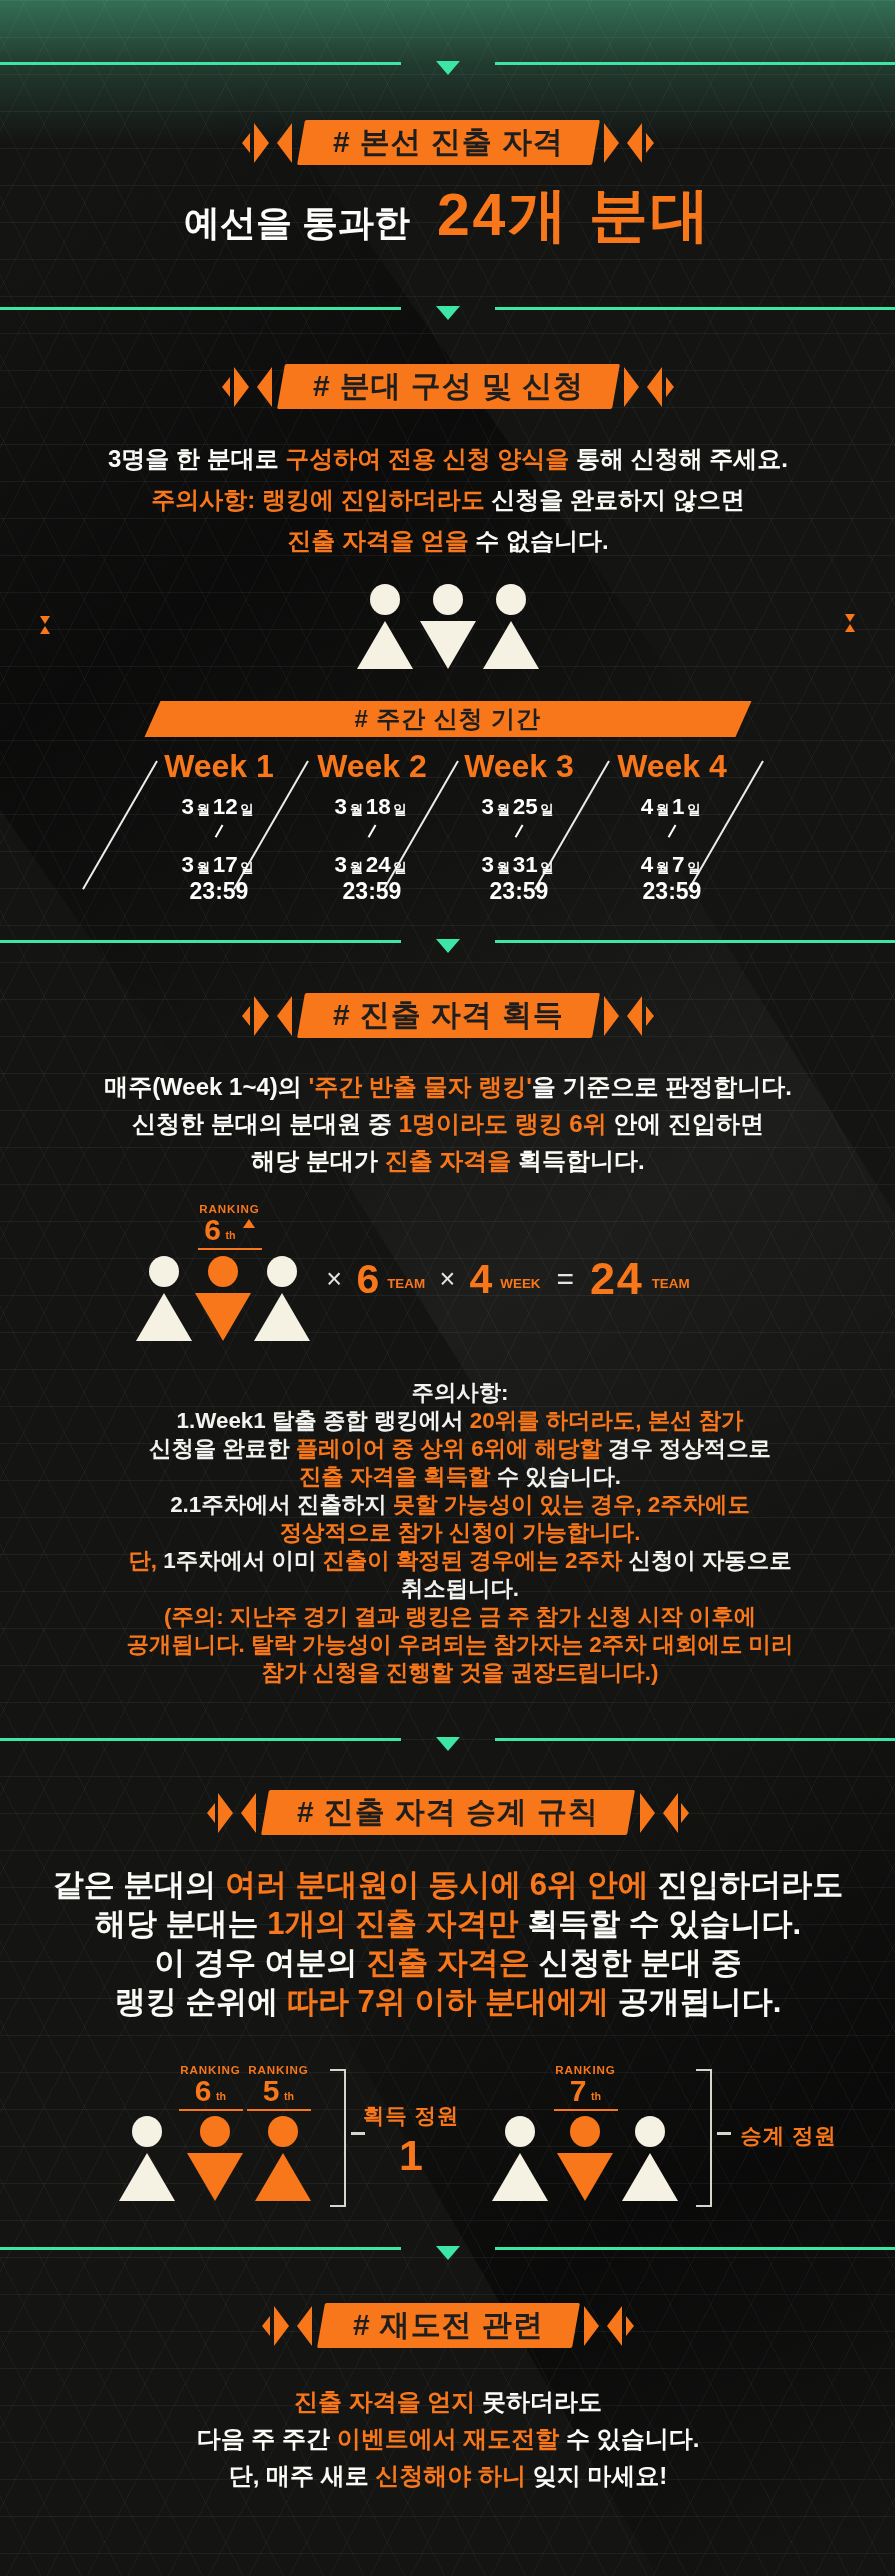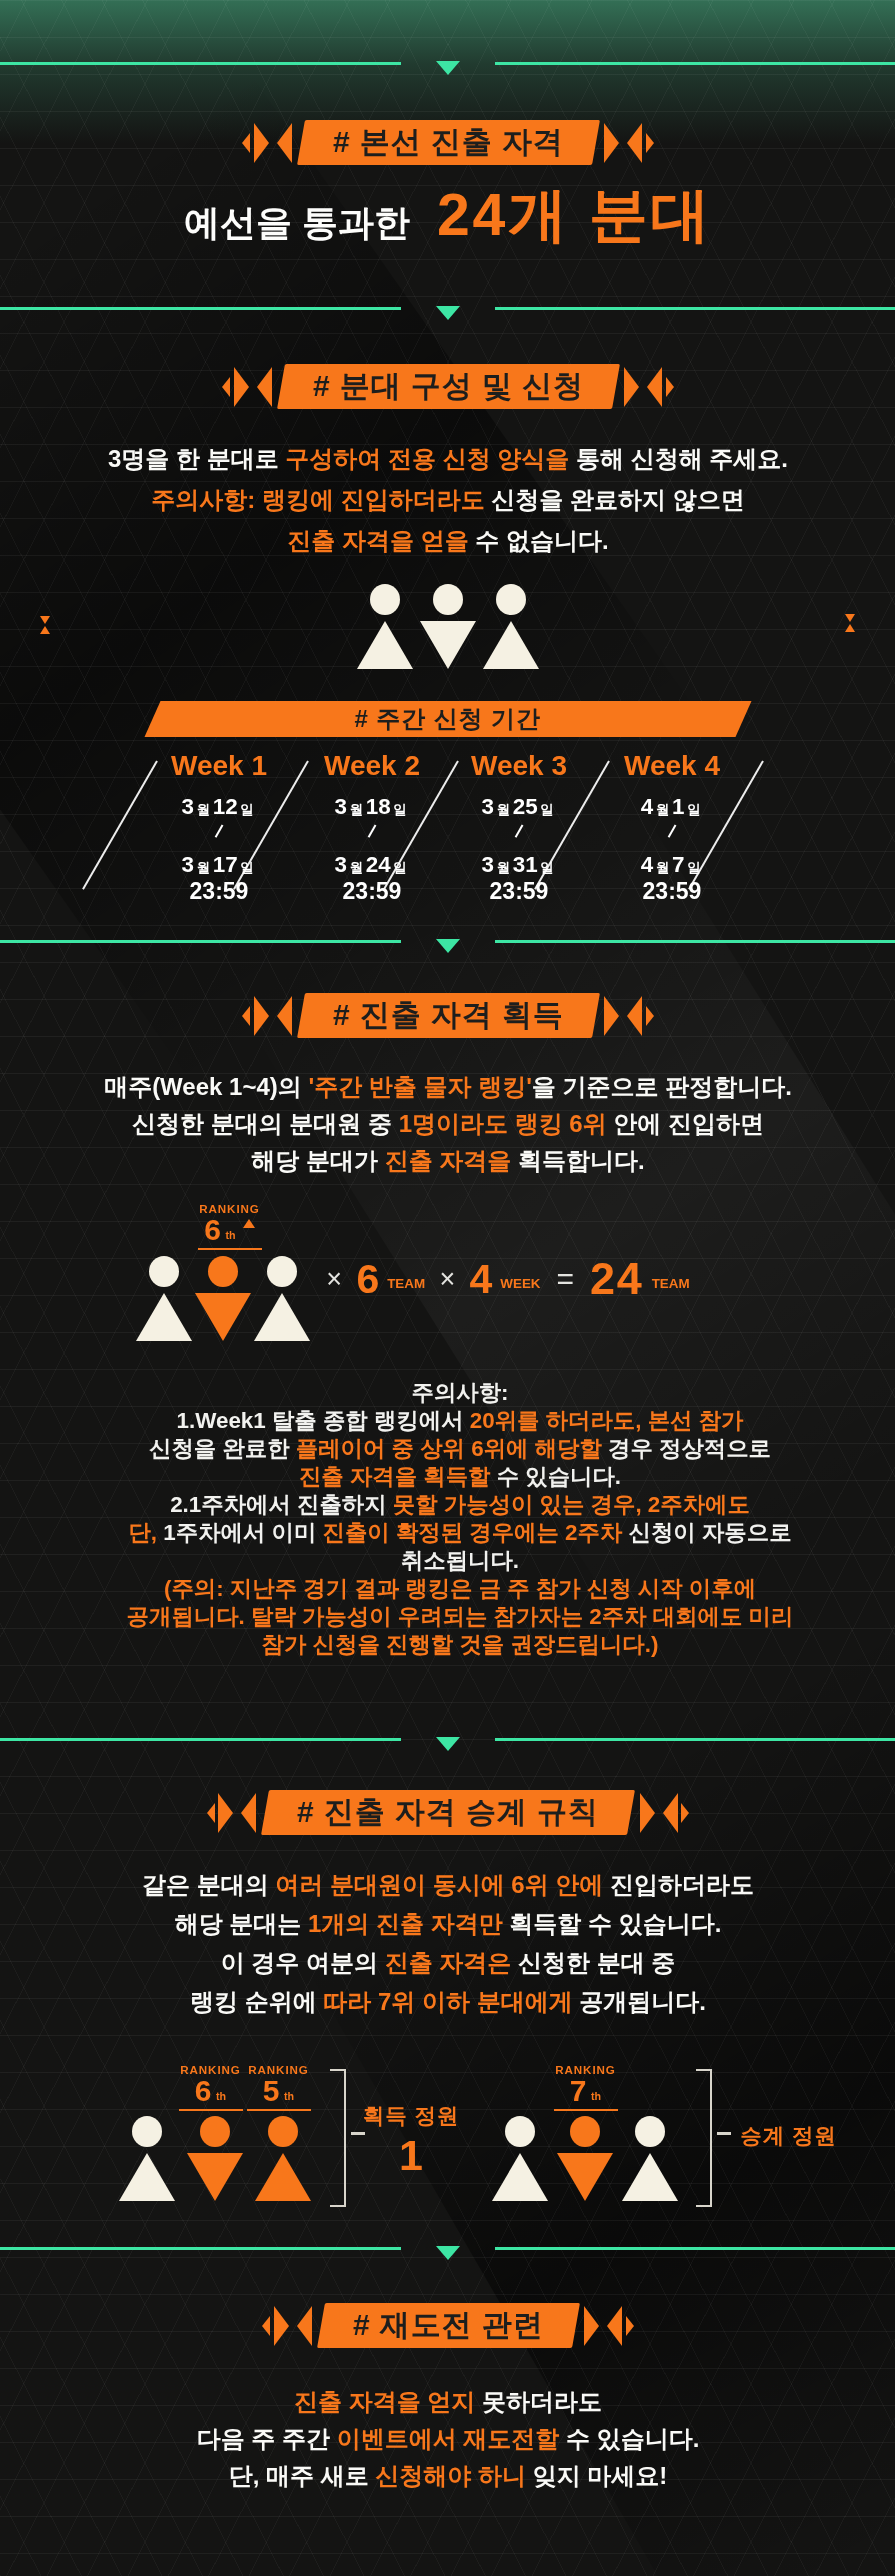--- a/index.html
+++ b/index.html
@@ -49,21 +49,21 @@
   .subtitle{font-size:36px;font-weight:700;color:#FDFDFB;}
   .highlight{font-size:59px;font-weight:800;color:#F8771B;letter-spacing:2.7px;}
 
   
   .para{position:absolute;left:0;right:0;text-align:center;color:#FAFAF7;font-weight:700;}
   .para div{white-space:nowrap;}
   .org{color:#F8771B;}
   .para-comp{top:438px;font-size:24px;line-height:41px;}
   .para-acq{top:1068px;font-size:24px;line-height:37px;}
   .para-notes{top:1379px;font-size:22.4px;line-height:28px;font-weight:600;color:#F2F2EF;padding-left:24px;}
-  .para-succ{top:1865px;font-size:24px;line-height:39px;}
+  .para-succ{top:1865px;font-size:31px;line-height:39px;}
   .para-retry{top:2383px;font-size:24px;line-height:37px;}
 
   
   .person{position:relative;width:59px;height:85px;display:inline-block;}
   .person .head{position:absolute;top:0;left:50%;transform:translateX(-50%);width:30px;height:31px;border-radius:50%;}
   .person .body{position:absolute;bottom:0;left:50%;transform:translateX(-50%);width:0;height:0;}
   .person .body.up{border-left:28px solid transparent;border-right:28px solid transparent;border-bottom:48px solid;}
   .person .body.down{border-left:28px solid transparent;border-right:28px solid transparent;border-top:48px solid;}
   .person.cream .head{background:#F5F1E3;} .person.cream .body{color:#F5F1E3;border-bottom-color:#F5F1E3;border-top-color:#F5F1E3;}
   .person.orangep .head{background:#F8771B;} .person.orangep .body{border-bottom-color:#F8771B;border-top-color:#F8771B;}
@@ -73,21 +73,21 @@
   
   .hg{position:absolute;width:12.5px;display:flex;flex-direction:column;align-items:center;gap:1.8px;}
   .hg i{display:block;width:0;height:0;}
   .hg .t{border-left:5.4px solid transparent;border-right:5.4px solid transparent;border-top:8px solid #F8771B;}
   .hg .b{border-left:5.4px solid transparent;border-right:5.4px solid transparent;border-bottom:8px solid #F8771B;}
 
   
   .weeks{position:absolute;top:751px;left:0;right:0;height:139px;}
   .slash{position:absolute;width:1.8px;height:148px;background:rgba(255,255,255,0.92);transform:rotate(30deg);top:0;}
   .wk{position:absolute;width:152px;text-align:center;top:0;}
-  .wk-label{font-size:28px;font-weight:800;color:#F8771B;line-height:30px;}
+  .wk-label{font-size:32px;font-weight:800;color:#F8771B;line-height:30px;}
   .date-row{margin-top:14.3px;line-height:23px;color:#fff;white-space:nowrap;}
   .date-row b{font-weight:700;font-size:22.4px;font-style:normal;}
   .date-row u{text-decoration:none;font-size:13.4px;margin:0 2.7px;font-weight:600;}
   .mini-slash{display:block;width:1.8px;height:14.3px;background:#fff;transform:rotate(30deg);margin:2.7px auto 1.8px;}
   .wk-time{font-size:23px;font-weight:800;color:#fff;line-height:23px;margin-top:1.8px;}
 
   
   .rank-tag{position:absolute;width:99px;text-align:center;}
   .rk-cap{font-size:11.6px;font-weight:800;color:#F8771B;letter-spacing:0.9px;}
   .rk-row{display:flex;justify-content:center;align-items:flex-end;margin-top:0.9px;}
@@ -320,20 +320,21 @@
       <span class="unit">TEAM</span>
     </div>
   </div>
 
   <div class="para para-notes">
       <div><span>주의사항:</span></div>
       <div><span>1.Week1 탈출 종합 랭킹에서 </span><span class="org">20위를 하더라도, 본선 참가</span></div>
       <div><span>신청을 완료한 </span><span class="org">플레이어 중 상위 6위에 해당할 </span><span>경우 정상적으로</span></div>
       <div><span class="org">진출 자격을 획득할 </span><span>수 있습니다.</span></div>
       <div><span>2.1주차에서 진출하지 </span><span class="org">못할 가능성이 있는 경우, 2주차에도</span></div>
+      <div><span class="org">정상적으로 참가 신청이 가능합니다.</span></div>
       <div><span class="org">단, </span><span>1주차에서 이미 </span><span class="org">진출이 확정된 경우에는 2주차 </span><span>신청이 자동으로</span></div>
       <div><span>취소됩니다.</span></div>
       <div><span class="org">(주의: 지난주 경기 결과 랭킹은 금 주 참가 신청 시작 이후에</span></div>
       <div><span class="org">공개됩니다. 탈락 가능성이 우려되는 참가자는 2주차 대회에도 미리</span></div>
       <div><span class="org">참가 신청을 진행할 것을 권장드립니다.)</span></div>
     </div>
 
   <div class="divider" style="top:1732px">
     <i class="ln l"></i>
       <i class="tri"></i>

